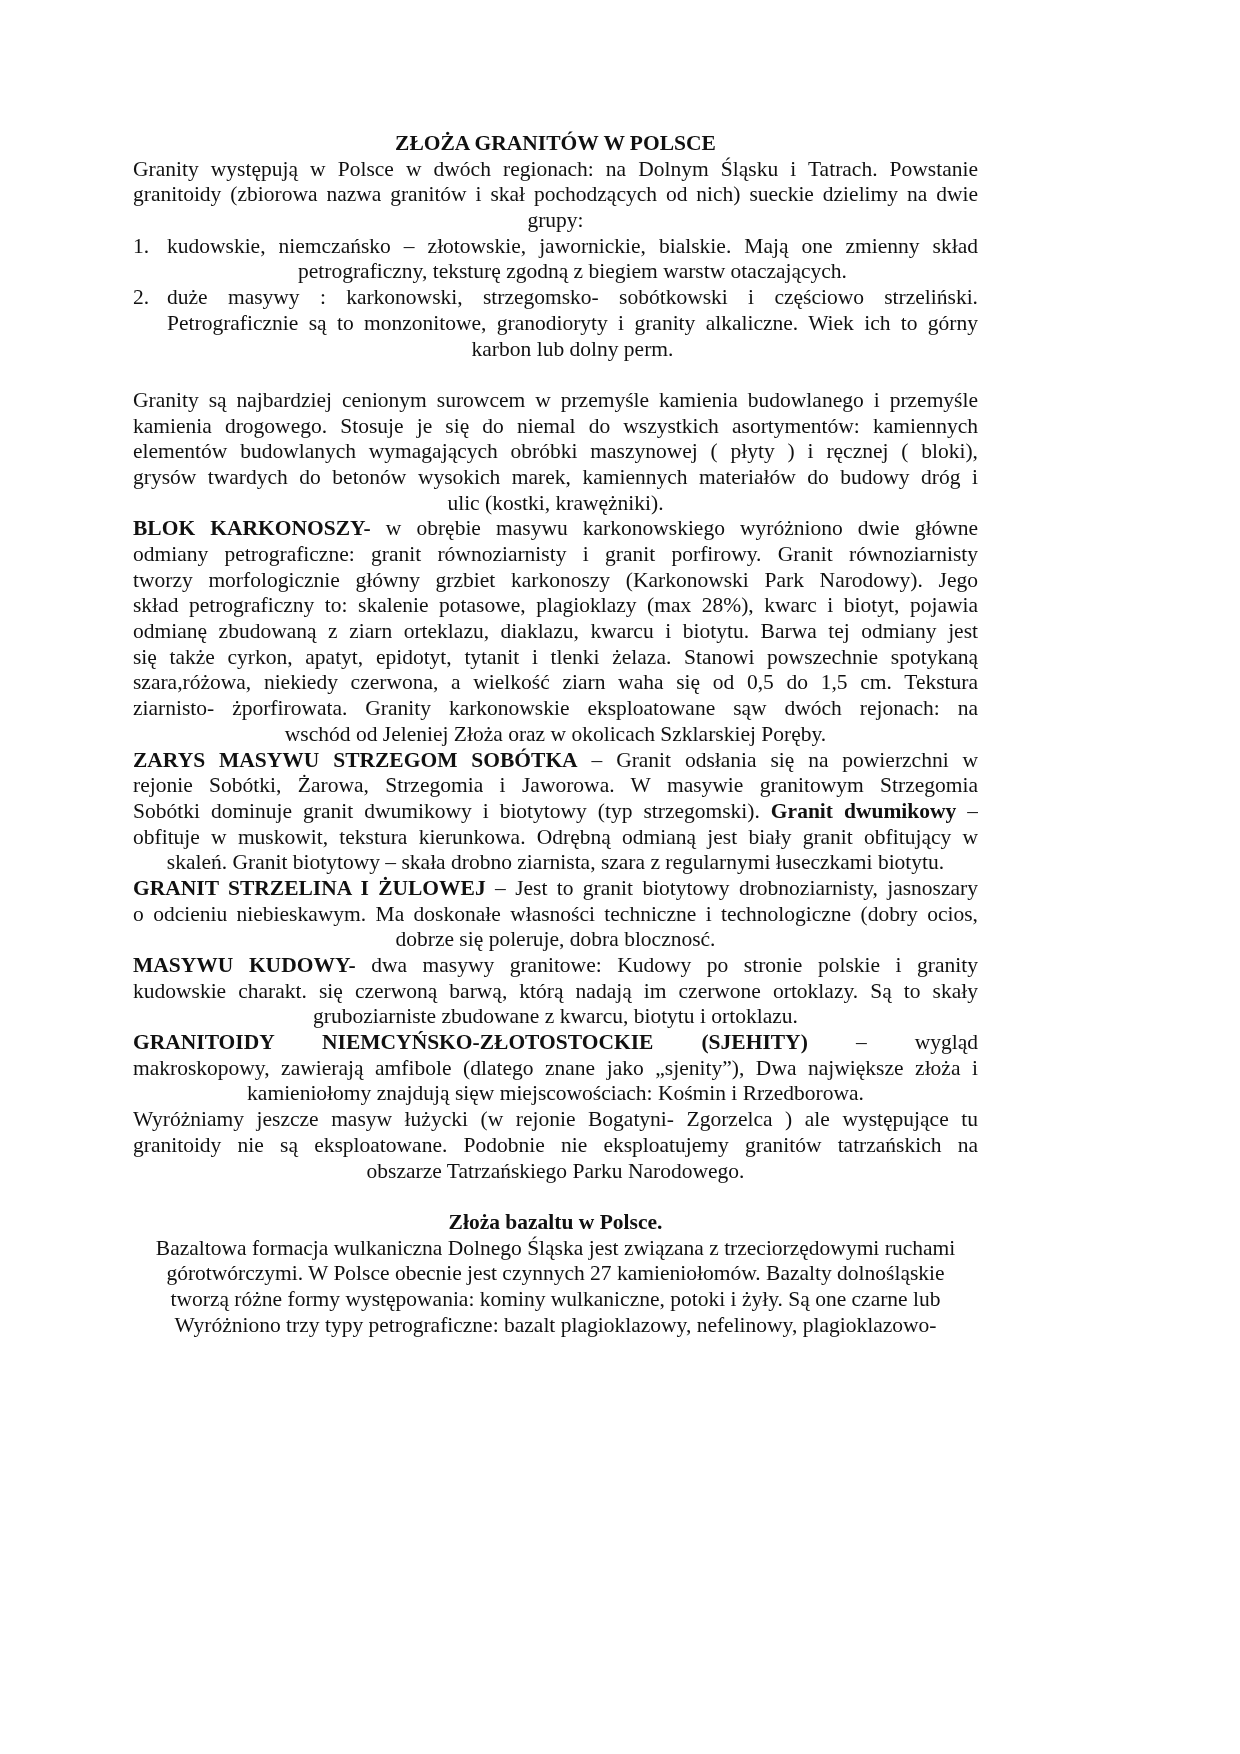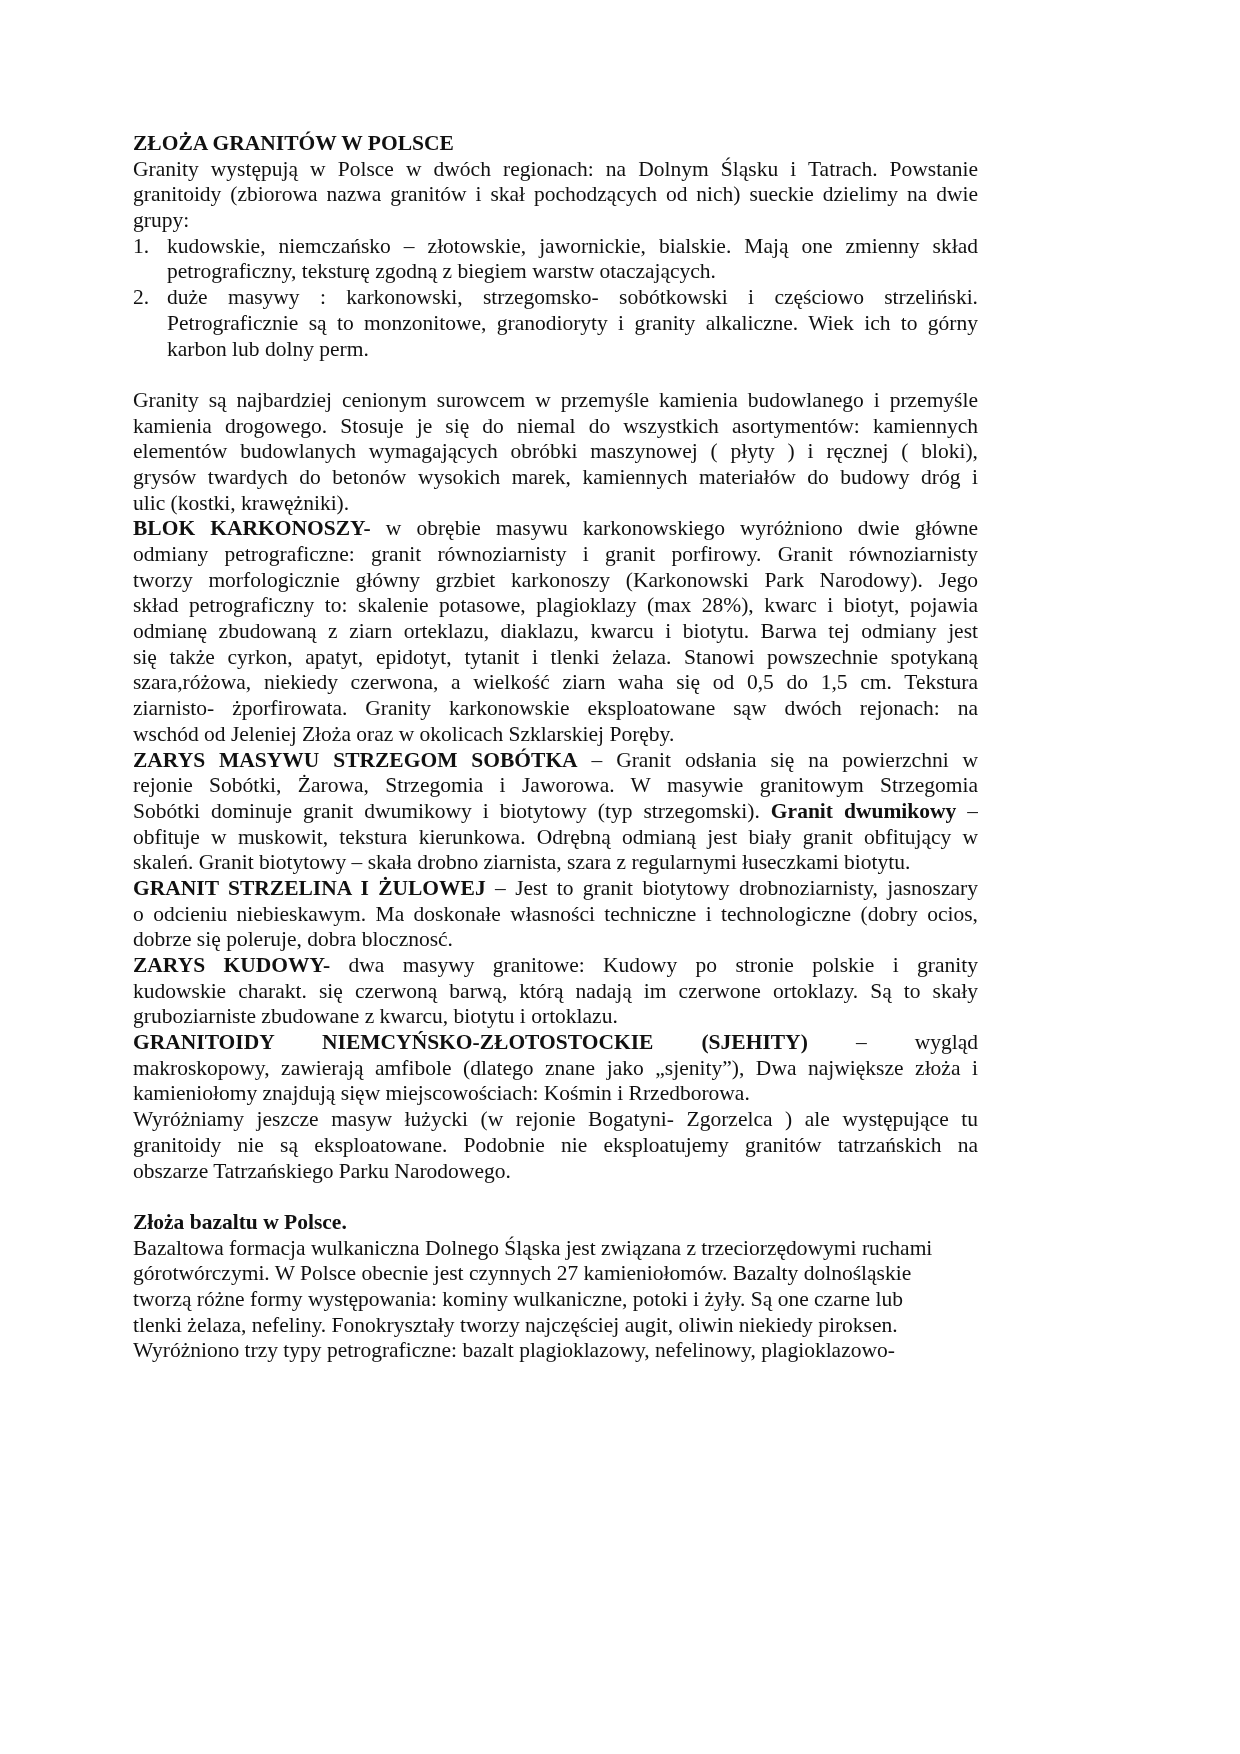--- a/index.html
+++ b/index.html
@@ -2,21 +2,21 @@
 <html><head>
 <meta charset="utf-8">
 <style>
   html, body { margin: 0; padding: 0; background: #ffffff; }
   body { width: 1240px; height: 1754px; position: relative; overflow: hidden; }
   .page {
     position: absolute; left: 133px; top: 131px; width: 845px;
     font-family: "Liberation Serif", "DejaVu Serif", serif;
     font-size: 21.5px; line-height: 25.7px; color: #111;
   }
-  .line { white-space: nowrap; height: 25.7px; }
+  .line { white-space: nowrap; height: 25.7px; text-align: center; }
   .just { text-align: justify; text-align-last: justify; white-space: normal; overflow: hidden; }
   .b { font-weight: bold; }
   .u { }
   .indent { padding-left: 34px; position: relative; }
   .num { position: absolute; left: 0; }
   .gap { height: 25.7px; }
 </style>
 </head>
 <body>
 
@@ -69,21 +69,21 @@
     <div class="line">skaleń. Granit biotytowy – skała drobno ziarnista, szara z regularnymi łuseczkami biotytu.</div>
   </div>
 
   <div>
     <div class="line just"><span class="b">GRANIT STRZELINA I ŻULOWEJ</span><span> – Jest to granit biotytowy drobnoziarnisty, jasnoszary</span></div>
     <div class="line just">o odcieniu niebieskawym. Ma doskonałe własności techniczne i technologiczne (dobry ocios,</div>
     <div class="line">dobrze się poleruje, dobra blocznosć.</div>
   </div>
 
   <div>
-    <div class="line just"><span class="b">ZARYS KUDOWY-</span><span> dwa masywy granitowe: Kudowy po stronie polskie i granity</span></div>
+    <div class="line just"><span class="b">MASYWU KUDOWY-</span><span> dwa masywy granitowe: Kudowy po stronie polskie i granity</span></div>
     <div class="line just">kudowskie charakt. się czerwoną barwą, którą nadają im czerwone ortoklazy. Są to skały</div>
     <div class="line">gruboziarniste zbudowane z kwarcu, biotytu i ortoklazu.</div>
   </div>
 
   <div>
     <div class="line just"><span class="b">GRANITOIDY NIEMCYŃSKO-ZŁOTOSTOCKIE (SJEHITY)</span><span> – wygląd</span></div>
     <div class="line just">makroskopowy, zawierają amfibole (dlatego znane jako „sjenity”), Dwa największe złoża i</div>
     <div class="line">kamieniołomy znajdują sięw miejscowościach: Kośmin i Rrzedborowa.</div>
   </div>
 
@@ -93,16 +93,15 @@
     <div class="line">obszarze Tatrzańskiego Parku Narodowego.</div>
   </div>
 
   <div class="gap"></div>
 
   <div>
     <div class="line b u">Złoża bazaltu w Polsce.</div>
     <div class="line">Bazaltowa formacja wulkaniczna Dolnego Śląska jest związana z trzeciorzędowymi ruchami</div>
     <div class="line">górotwórczymi. W Polsce obecnie jest czynnych 27 kamieniołomów. Bazalty dolnośląskie</div>
     <div class="line">tworzą różne formy występowania: kominy wulkaniczne, potoki i żyły. Są one czarne lub</div>
-    <div class="line">tlenki żelaza, nefeliny. Fonokryształy tworzy najczęściej augit, oliwin   niekiedy piroksen.</div>
     <div class="line">Wyróżniono trzy typy petrograficzne: bazalt plagioklazowy, nefelinowy, plagioklazowo-</div>
   </div>
 </div>
 
 </body></html>

